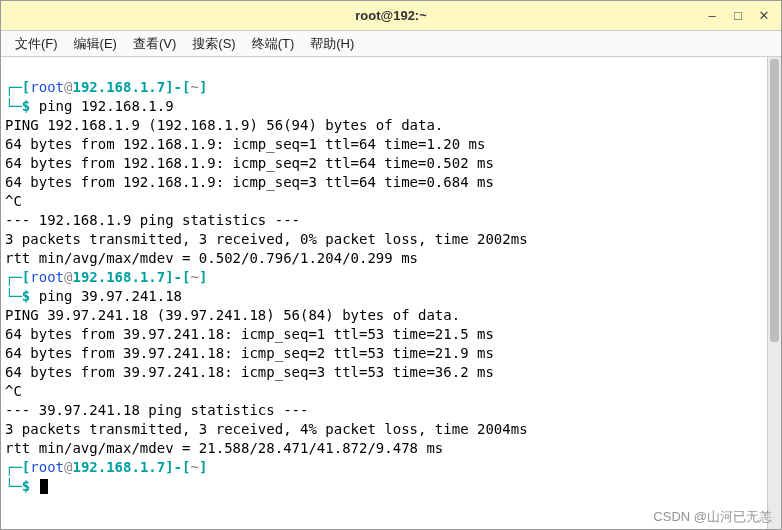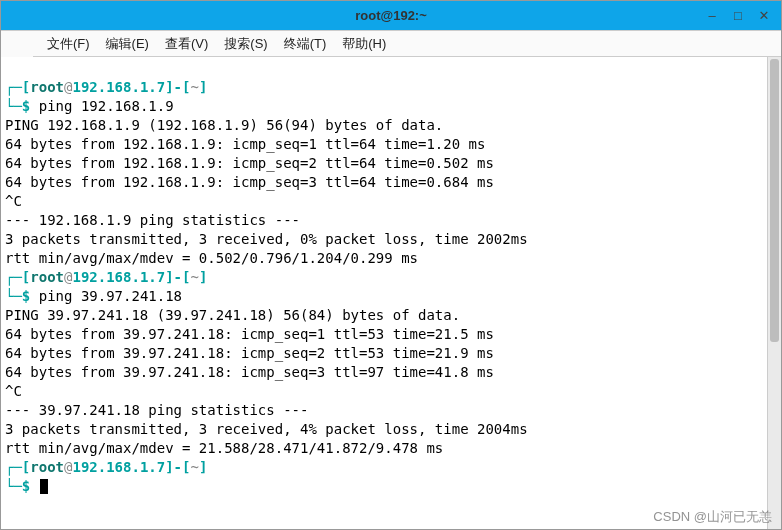--- a/index.html
+++ b/index.html
@@ -14,21 +14,21 @@
     .window {
       width: 100%;
       height: 100%;
       background: #fafafa;
       border: 1px solid #999;
       display: flex;
       flex-direction: column;
     }
     .titlebar {
       height: 30px;
-      background: #0ea5e9;
+      background: #fef9c3;
       border-bottom: 1px solid #ccc;
       display: flex;
       align-items: center;
       position: relative;
     }
     .window-title {
       position: absolute;
       left: 50%;
       transform: translateX(-50%);
       font-size: 13px;
@@ -52,21 +52,20 @@
       cursor: pointer;
     }
     .menubar {
       height: 26px;
       background: #fafafa;
       border-bottom: 1px solid #ccc;
       display: flex;
       align-items: center;
       padding: 0 6px;
       font-size: 13px;
-      margin-left: 32px;
     }
     .menu-item {
       padding: 3px 8px;
       cursor: pointer;
       color: #222;
     }
     .terminal-wrap {
       flex: 1;
       display: flex;
       background: #fff;
@@ -90,21 +89,21 @@
     }
     .scroll-thumb {
       position: absolute;
       left: 2px; right: 2px;
       top: 2px;
       height: 60%;
       background: #bdbdbd;
       border-radius: 3px;
     }
     .c-teal { color: #00a0a0; font-weight: bold; }
-    .c-red  { color: #0f766e; font-weight: bold; }
+    .c-red  { color: #1d4ed8; font-weight: normal; }
     .c-gray { color: #888; }
     .cursor-block {
       display: inline-block;
       width: 8px;
       height: 15px;
       background: #000;
       vertical-align: text-bottom;
       margin-left: 1px;
     }
     .watermark {
@@ -148,21 +147,21 @@
 <span>64 bytes from 192.168.1.9: icmp_seq=3 ttl=64 time=0.684 ms</span>
 <span>^C</span>
 <span>--- 192.168.1.9 ping statistics ---</span>
 <span>3 packets transmitted, 3 received, 0% packet loss, time 2002ms</span>
 <span>rtt min/avg/max/mdev = 0.502/0.796/1.204/0.299 ms</span>
 <span class="c-teal">┌─[</span><span class="c-red">root</span><span class="c-gray">@</span><span class="c-teal">192.168.1.7</span><span class="c-teal">]</span><span class="c-teal">-[</span><span class="c-gray">~</span><span class="c-teal">]</span>
 <span class="c-teal">└─</span><span class="c-teal">$</span> <span>ping 39.97.241.18</span>
 <span>PING 39.97.241.18 (39.97.241.18) 56(84) bytes of data.</span>
 <span>64 bytes from 39.97.241.18: icmp_seq=1 ttl=53 time=21.5 ms</span>
 <span>64 bytes from 39.97.241.18: icmp_seq=2 ttl=53 time=21.9 ms</span>
-<span>64 bytes from 39.97.241.18: icmp_seq=3 ttl=97 time=41.8 ms</span>
+<span>64 bytes from 39.97.241.18: icmp_seq=3 ttl=53 time=36.2 ms</span>
 <span>^C</span>
 <span>--- 39.97.241.18 ping statistics ---</span>
 <span>3 packets transmitted, 3 received, 4% packet loss, time 2004ms</span>
 <span>rtt min/avg/max/mdev = 21.588/28.471/41.872/9.478 ms</span>
 <span class="c-teal">┌─[</span><span class="c-red">root</span><span class="c-gray">@</span><span class="c-teal">192.168.1.7</span><span class="c-teal">]</span><span class="c-teal">-[</span><span class="c-gray">~</span><span class="c-teal">]</span>
 <span class="c-teal">└─</span><span class="c-teal">$</span> <span class="cursor-block"></span>
 </div>
     <div class="scrollbar">
       <div class="scroll-thumb"></div>
     </div>

